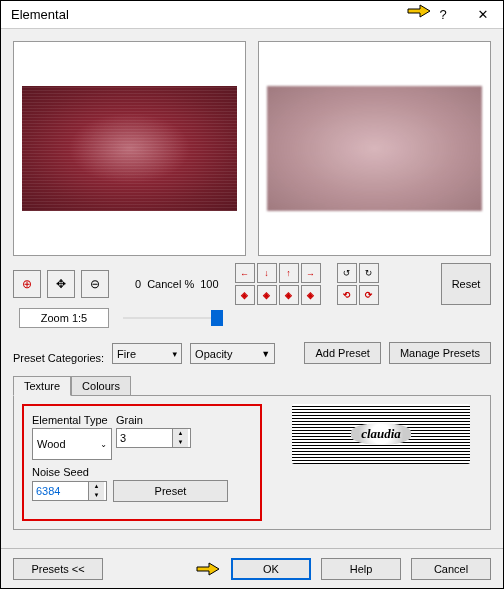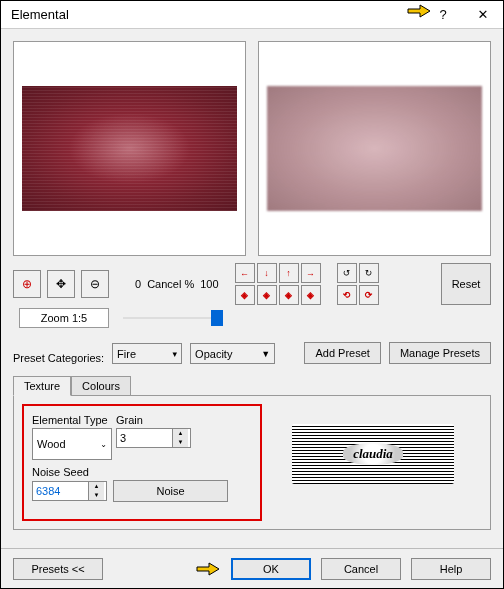--- a/index.html
+++ b/index.html
@@ -41,21 +41,21 @@
 .redbox { border: 2px solid #d00; padding: 8px; width: 240px; }
 .field-row{display:flex; gap:4px; margin-bottom:6px;}
 .fieldcol{display:flex; flex-direction:column; gap:2px;}
 .dropdown{width:80px; height:32px; border:1px solid #888; background:#fff; display:flex; align-items:center; padding:0 4px;}
 .dropdown .chev{margin-left:auto;font-size:8px;}
 .spinner{width:75px; height:20px; border:1px solid #888; background:#fff; display:flex; align-items:center;}
 .spinner input{border:none;width:55px;padding:0 3px;font-size:11px;outline:none;}
 .spinbtns{display:flex;flex-direction:column;width:16px;border-left:1px solid #888;}
 .spinbtns div{height:9px;font-size:6px;text-align:center;line-height:8px;background:#e8e8e8;}
 .randbtn{width:115px;height:22px;border:1px solid #888;background:#e8e8e8;font-size:11px;}
-.logo{width:162px;height:60px;margin-top:20px;background:repeating-linear-gradient(0deg,#000 0 1px,#fff 1px 3px);display:flex;align-items:center;justify-content:center;border-radius:2px;text-align:right;}
+.logo{width:178px;height:60px;background:repeating-linear-gradient(0deg,#000 0 1px,#fff 1px 3px);display:flex;align-items:center;justify-content:center;border-radius:2px;text-align:right;}
 .logo-inner{background:radial-gradient(circle,#fff 30%,#ccc 70%);border-radius:50%/40%;padding:3px 10px;font-family:cursive;font-style:italic;font-size:13px;font-weight:bold;}
 .footer{position:absolute;bottom:0;left:0;right:0;height:40px;border-top:1px solid #bbb;display:flex;align-items:center;padding:1px 12px;gap:10px;}
 .footer .btn{width:80px;}
 .footer .okbtn{border:2px solid #0066d6;background:#e8e8e8;}
 .finger{position:absolute;}
 </style>
 </head>
 <body>
 
 <div class="window">
@@ -195,37 +195,37 @@
         <div class="fieldcol" style="margin-top:4px">
           <span>Noise Seed</span>
           <div style="display:flex;gap:6px;align-items:center">
             <div class="spinner">
               <input style="color: rgb(0, 102, 214);" value="6384">
               <div class="spinbtns">
                   <div>▲</div>
                   <div>▼</div>
                 </div>
             </div>
-            <button class="randbtn">Noise</button>
+            <button class="randbtn">Preset</button>
           </div>
         </div>
       </div>
       <div class="logo">
         <div class="logo-inner">claudia</div>
       </div>
     </div>
 
   </div>
 
   <div class="footer">
     <button class="btn" style="width:90px">Presets  &lt;&lt;</button>
     <div style="flex:1"></div>
     <div class="finger" style="position:relative;">
       <svg width="26" height="22" viewBox="0 0 26 22">
           <path d="M2 10 L14 10 L14 6 L24 12 L14 18 L14 14 L2 14 Z" fill="#f5c400" stroke="#000" stroke-width="1"></path>
         </svg>
     </div>
     <button class="btn okbtn">OK</button>
+    <button class="btn">Help</button>
     <button class="btn">Cancel</button>
-    <button class="btn">Help</button>
   </div>
 
 </div>
 
 </body></html>

